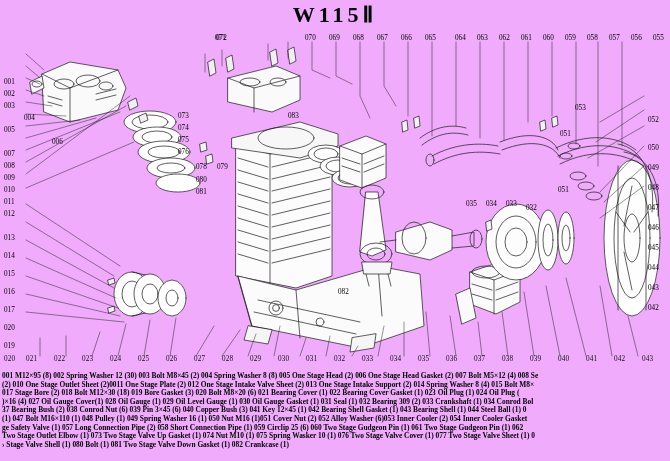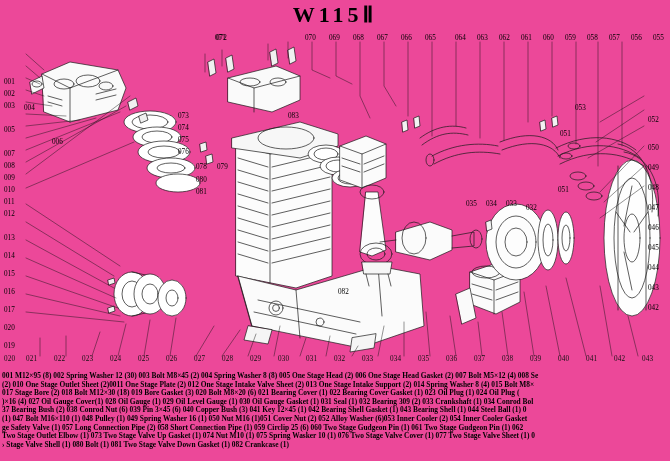--- a/index.html
+++ b/index.html
@@ -12,21 +12,21 @@
     height: 461px;
     overflow: hidden;
     font-family: "Liberation Serif", serif;
     color: #111;
     position: relative;
   }
   #page {
     position: relative;
     width: 670px;
     height: 461px;
-    background: #ec4899;
+    background: #f0abfc;
   }
 
   
   .title {
     position: absolute;
     top: 2px;
     left: 0;
     width: 670px;
     text-align: center;
     font-family: "Liberation Serif", serif;
@@ -366,21 +366,21 @@
     <div class="lbl" style="left:587px; top:34px;">058</div>
     <div class="lbl" style="left:609px; top:34px;">057</div>
     <div class="lbl" style="left:631px; top:34px;">056</div>
     <div class="lbl" style="left:653px; top:34px;">055</div>
   </div>
 
   <div>
     <div class="lbl" style="left:4px; top:78px;">001</div>
     <div class="lbl" style="left:4px; top:90px;">002</div>
     <div class="lbl" style="left:4px; top:102px;">003</div>
-    <div class="lbl" style="left:4px; top:104px;padding-left:20px;">004</div>
+    <div class="lbl" style="left:4px; top:114px;padding-left:20px;">004</div>
     <div class="lbl" style="left:4px; top:126px;">005</div>
     <div class="lbl" style="left:4px; top:138px;padding-left:48px;">006</div>
     <div class="lbl" style="left:4px; top:150px;">007</div>
     <div class="lbl" style="left:4px; top:162px;">008</div>
     <div class="lbl" style="left:4px; top:174px;">009</div>
     <div class="lbl" style="left:4px; top:186px;">010</div>
     <div class="lbl" style="left:4px; top:198px;">011</div>
     <div class="lbl" style="left:4px; top:210px;">012</div>
     <div class="lbl" style="left:4px; top:234px;">013</div>
     <div class="lbl" style="left:4px; top:252px;">014</div>

